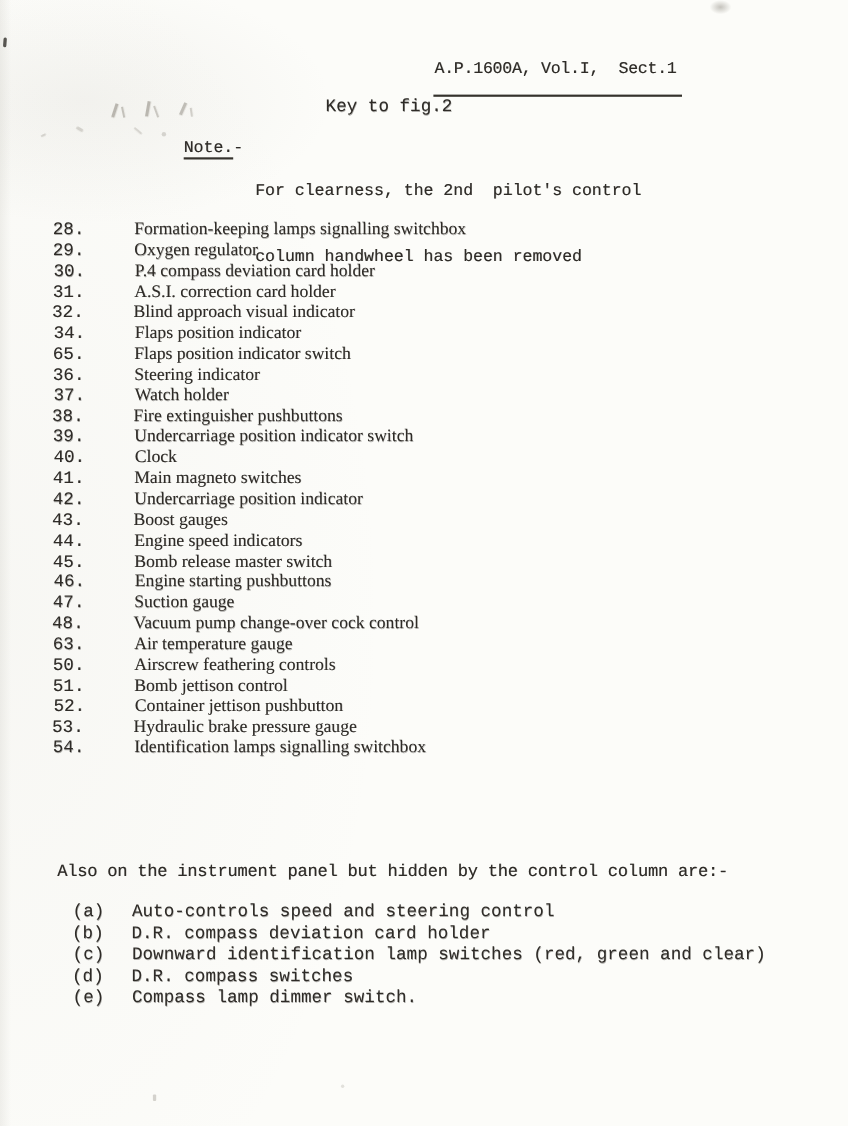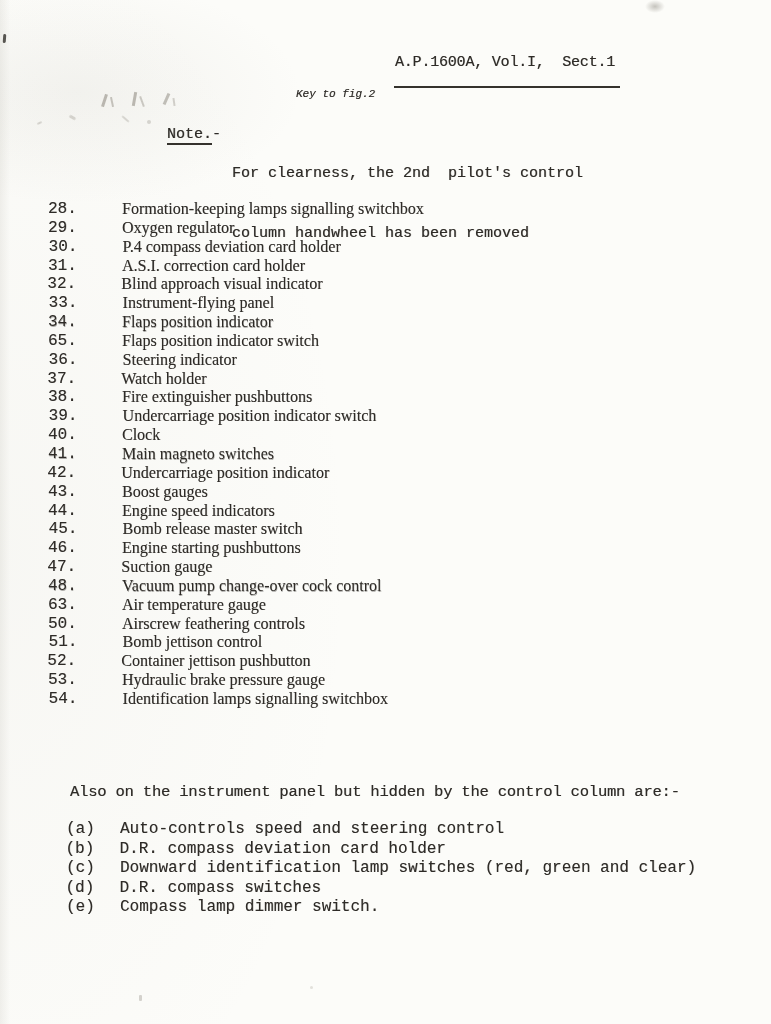--- a/index.html
+++ b/index.html
@@ -29,22 +29,21 @@
   .doc-ref {
     left: 394px; top: 42px;
     font-size: 15px; letter-spacing: -0.2px;
     border-bottom: 2px solid #35322d;
     padding: 0 5px 15px 1px;
     margin-top: 12px;
   }
   
   .doc-title {
     left: 296px; top: 88px;
-    font-size: 11px;
-    font-style: italic;
+    font-size: 16px;
   }
   
   .note-label {
     left: 167px; top: 126px;
     font-size: 15px;
   }
   .note-label .u {
     display: inline-block;
     border-bottom: 2px solid #35322d;
     padding-bottom: 0px;
@@ -66,21 +65,21 @@
     line-height: 18.85px;
     font-size: 16px;
   }
   .krow:nth-child(3n)  { transform: translateX(0.6px); }
   .krow:nth-child(5n)  { transform: translateX(-0.7px); text-align: right; }
   .krow:nth-child(7n)  { transform: translateY(0.4px); }
   .krow .num  { position: absolute; left: 48px; white-space: pre; text-shadow: 0.4px 0.4px 0 rgba(46,43,39,0.38); }
   .krow .desc { position: absolute; left: 122px; white-space: pre; text-shadow: 0.4px 0.4px 0 rgba(46,43,39,0.38); font-family: Liberation Serif, serif; }
   
   .hidden-intro {
-    left: 70px; top: 783px;
+    left: 52px; top: 783px;
     font-size: 15.5px; letter-spacing: -0.2px;
   }
   .hidden-list {
     position: absolute;
     left: 0; top: 820px;
     width: 100%;
   }
   .hrow {
     position: relative;
     height: 19.6px;
@@ -167,24 +166,20 @@
       </div>
     <div class="krow">
         <span class="num">31.</span>
         <span class="desc">A.S.I. correction card holder</span>
       </div>
     <div class="krow">
         <span class="num">32.</span>
         <span class="desc">Blind approach visual indicator</span>
       </div>
     <div class="krow">
-        <span class="num">33.</span>
-        <span class="desc">Instrument-flying panel</span>
-      </div>
-    <div class="krow">
         <span class="num">34.</span>
         <span class="desc">Flaps position indicator</span>
       </div>
     <div class="krow">
         <span class="num">65.</span>
         <span class="desc">Flaps position indicator switch</span>
       </div>
     <div class="krow">
         <span class="num">36.</span>
         <span class="desc">Steering indicator</span>

